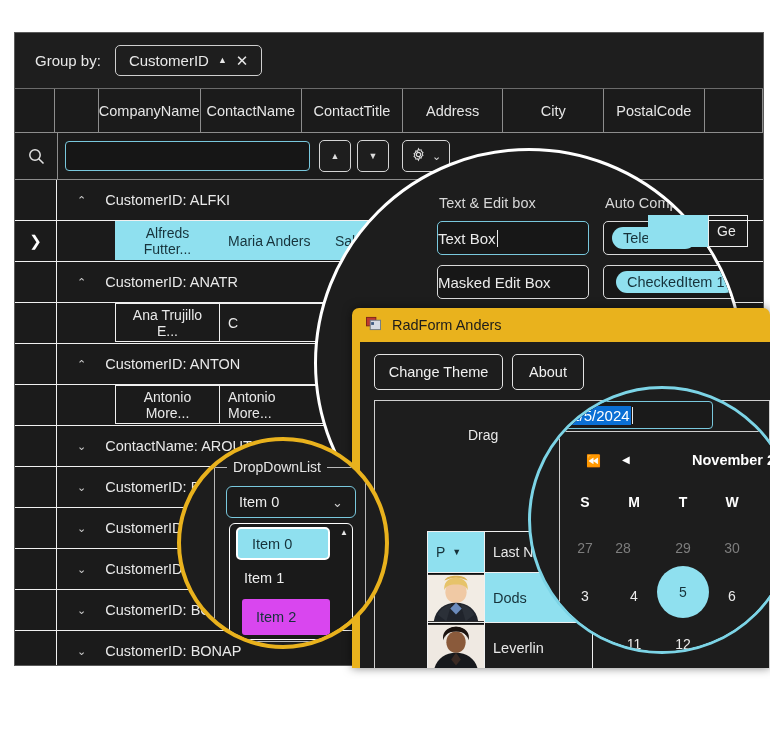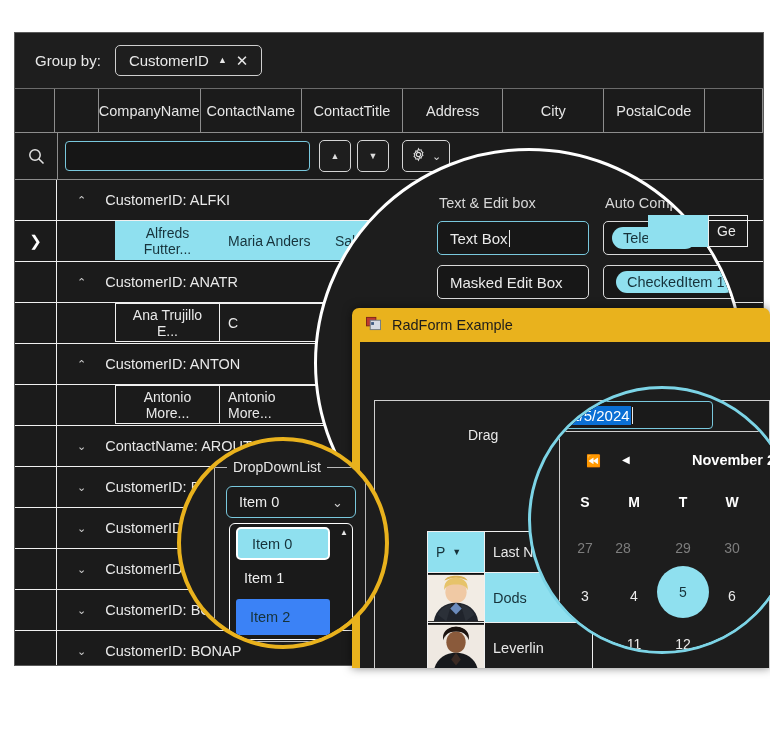--- a/index.html
+++ b/index.html
@@ -63,21 +63,21 @@
   .dcell.sel{background:#8fe0ef;color:#17343c;border-color:#8fe0ef;}
   .dcell.plain{background:transparent;color:#e9e9e9;}
 
   
   #whiteCircle{position:absolute;left:314px;top:148px;width:430px;height:430px;
       border-radius:50%;background:#1d1d1d;border:3px solid #ffffff;box-sizing:border-box;
       overflow:hidden;}
   .wc-inner{position:absolute;left:0;top:0;width:430px;height:430px;}
   .sec-title{position:absolute;color:#d8d8d8;font-size:14.5px;}
   .fld{position:absolute;border:1px solid #d9d9d9;border-radius:5px;background:#171717;
-       box-sizing:border-box;display:flex;align-items:center;padding-left:12px;
+       box-sizing:border-box;display:flex;align-items:center;
        color:#eaeaea;font-size:15px;}
   .fld.focus{border:1.6px solid #79c8dd;}
   .caretbar{display:inline-block;width:1px;height:17px;background:#eaeaea;margin-left:1px;}
   .tokenchip{display:inline-flex;align-items:center;gap:9px;background:#8fe0ef;color:#16323a;
        border-radius:11px;padding:3px 11px;font-size:14.5px;}
   .tokenchip .x{color:#4c7884;font-size:13px;}
 
   
   #radform{position:absolute;left:352px;top:308px;width:418px;height:360px;
       background:#e9b21d;border-radius:7px 7px 0 0;box-sizing:border-box;
@@ -110,21 +110,21 @@
   .gc-inner{position:absolute;left:0;top:0;width:212px;height:212px;}
   .grpbox{position:absolute;border:1px solid #b9b9b9;box-sizing:border-box;background:transparent;}
   .grplabel{position:absolute;background:#1d1d1d;padding:0 6px;color:#e6e6e6;font-size:14px;}
   .ddl{position:absolute;border:1.6px solid #79c8dd;border-radius:6px;background:#1a1a1a;
        box-sizing:border-box;display:flex;align-items:center;justify-content:space-between;
        padding:0 12px;color:#eeeeee;font-size:14.5px;}
   .ddpop{position:absolute;border:1.5px solid #ffffff;border-radius:6px;background:#1a1a1a;
        box-sizing:border-box;overflow:hidden;}
   .ddit{height:36px;display:flex;align-items:center;padding-left:14px;font-size:14.5px;box-sizing:border-box;}
   .ddit.hi{background:#8fe0ef;color:#16323a;border:2px solid #ffffff;border-radius:5px;margin:3px 22px 0 6px;height:33px;}
-  .ddit.sel{background:#3b82f6;color:#16323a;margin:3px 22px 0 6px;border-radius:3px;}
+  .ddit.sel{background:#d946ef;color:#16323a;margin:3px 22px 0 12px;border-radius:3px;}
   .ddit.plain{color:#eeeeee;}
 
   
   #cyanCircle{position:absolute;left:528px;top:386px;width:268px;height:268px;
       border-radius:50%;background:#1d1d1d;border:3px solid #7cd4e6;box-sizing:border-box;
       overflow:hidden;}
   .cc-inner{position:absolute;left:0;top:0;width:268px;height:268px;}
   .datebox{position:absolute;border:1.6px solid #79c8dd;border-radius:4px;background:#1a1a1a;
       box-sizing:border-box;display:flex;align-items:center;padding-left:6px;}
   .datesel{background:#0a6fd4;color:#ffffff;font-size:15px;padding:1px 1px 1px 2px;}
@@ -317,24 +317,26 @@
 
   <div id="radform">
     <div class="rf-title nosel">
       <span>
         <svg width="15" height="15" viewBox="0 0 16 16" aria-hidden="true">
           <rect x="0.5" y="1.5" width="10" height="9" fill="#c0392b" stroke="#7b241c"></rect>
           <rect x="4.5" y="4.5" width="11" height="10" fill="#d5dbe3" stroke="#6f7a85"></rect>
           <rect x="5.5" y="6.5" width="3" height="3" fill="#3d5a80"></rect>
         </svg>
       </span>
-      <span class="t">RadForm Example</span>
+      <span class="t">RadForm Anders</span>
     </div>
 
     <div class="rf-body nosel">
+      <div class="rbtn" style="left:14px;top:12px;width:127px;height:34px">Change Theme</div>
+      <div class="rbtn" style="left:152px;top:12px;width:70px;height:34px">About</div>
 
       <div class="rpanel" style="left:14px;top:58px;width:396px;height:280px;">
         <div class="dragtxt" style="left:93px;top:26px">Drag </div>
 
         <div class="egrid">
           <div class="ehdr">
             <div class="ehcell first" style="width:58px">
               <span>P</span>
               <span style="font-size:9px">▼</span>
             </div>

